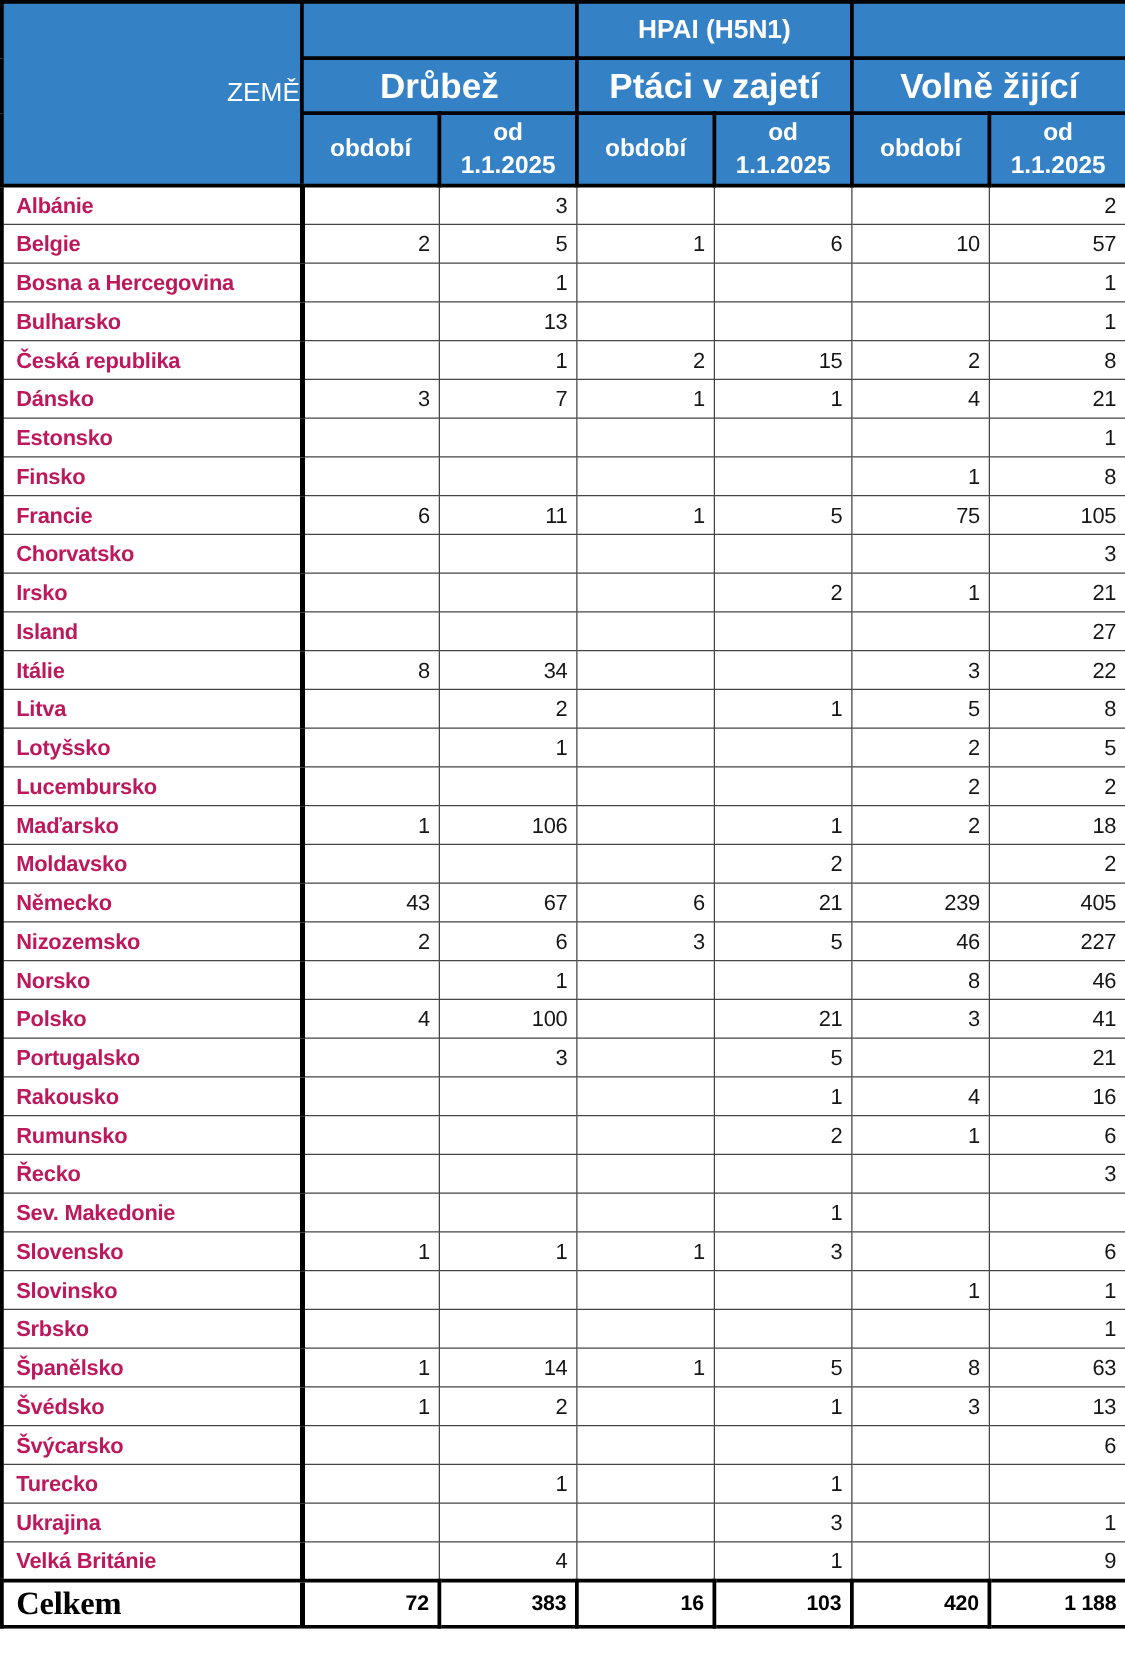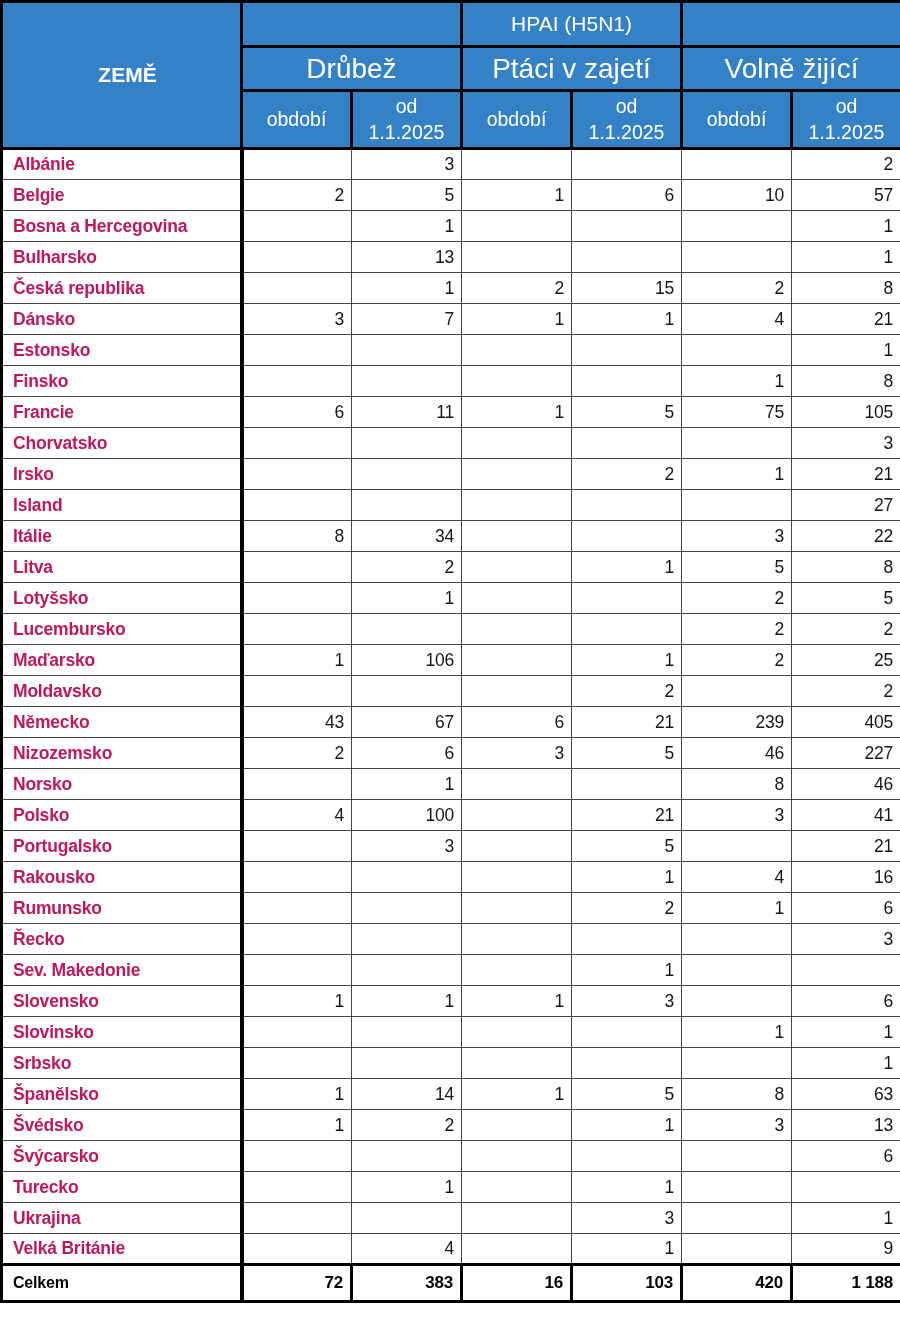--- a/index.html
+++ b/index.html
@@ -11,34 +11,34 @@
   table {
     width: 900px;
     table-layout: fixed;
     border-collapse: collapse;
     border: 3px solid #000;
   }
   
   thead th {
     background: var(--header-bg, #3581C6);
     color: var(--header-text, #ffffff);
-    font-weight: 400;
+    font-weight: 700;
     border: 3px solid #000;
     text-align: center;
     padding: 0;
   }
   tr.h-top th    { height: 45px; font-size: 21px; }
   tr.h-group th  { height: 44px; font-size: 28px; }
   tr.h-sub th    { height: 58px; font-size: 19.5px; line-height: 1.3; padding: 2px 6px; }
   th.country-h {
-    text-align: center;
+    text-align: right;
     vertical-align: middle;
     padding-left: 12px;
     font-size: 23px;
-    font-weight: 700;
+    font-weight: 400;
   }
   
   tbody td {
     border: 1px solid #454545;
     height: 31px;
     font-size: 17.5px;
     color: #161616;
     text-align: right;
     padding: 0 7px 0 0;
     font-weight: 500;
@@ -55,22 +55,23 @@
   }
   
   tr.total td {
     border: 3px solid #000;
     height: 37px;
     font-weight: 700;
     font-size: 17px;
     color: #000;
   }
   tr.total td.country {
-    font-size: 16px;
+    font-size: 26px;
     border-right: 4px solid #000;
+    font-family: Liberation Serif, serif;
   }
 </style>
 </head>
 <body>
 
 <table>
   <colgroup>
     <col style="width:240px">
     <col style="width:110px">
       <col style="width:110px">
@@ -261,21 +262,21 @@
     <td>2</td>
   </tr>
 
   <tr>
     <td class="country">Maďarsko</td>
     <td>1</td>
     <td>106</td>
     <td></td>
     <td>1</td>
     <td>2</td>
-    <td>25</td>
+    <td>18</td>
   </tr>
 
   <tr>
     <td class="country">Moldavsko</td>
     <td></td>
     <td></td>
     <td></td>
     <td>2</td>
     <td></td>
     <td>2</td>

